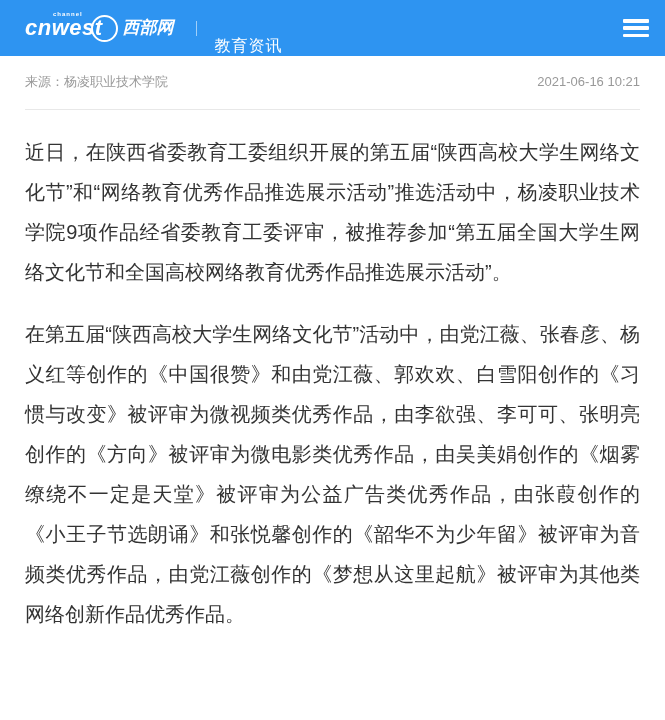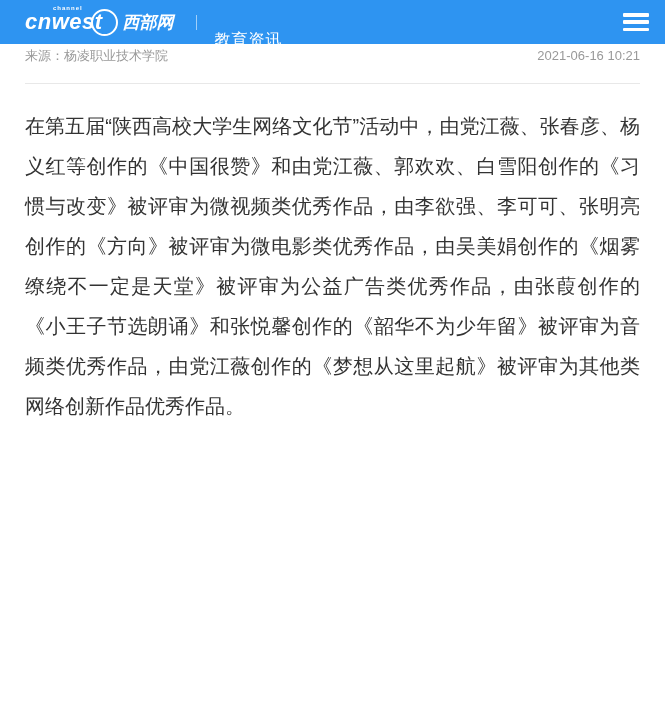--- a/index.html
+++ b/index.html
@@ -11,21 +11,21 @@
   .page {
     width: 665px;
     min-height: 720px;
     background: #ffffff;
     margin: 0 auto;
     position: relative;
   }
 
   
   .header {
-    height: 44px;
+    height: 56px;
     background: #2e94f1;
     display: flex;
     align-items: center;
     padding: 0 16px 0 25px;
     box-sizing: border-box;
   }
   .logo {
     display: flex;
     align-items: center;
     cursor: pointer;
@@ -63,20 +63,21 @@
     border-radius: 50%;
     pointer-events: none;
   }
   .logo-cjk {
     font-size: 17px;
     font-weight: bold;
     font-style: italic;
     color: #ffffff;
     margin-left: 12px;
     line-height: 17px;
+    font-family: Liberation Mono, monospace;
   }
   .header-vdivider {
     width: 1px;
     height: 15px;
     background: rgba(255,255,255,0.55);
     margin: 0 18px 0 22px;
   }
   .section-label {
     color: #ffffff;
     font-size: 16px;
@@ -108,21 +109,21 @@
     margin: 24px 0 0 0;
     font-size: 24px;
     line-height: 37px;
     font-weight: bold;
     color: #333333;
   }
   .meta-row {
     display: flex;
     justify-content: space-between;
     align-items: baseline;
-    margin-top: 3px;
+    margin-top: 17px;
     font-size: 13px;
     color: #999999;
   }
   .rule {
     height: 0;
     border-bottom: 1px solid #e8e8e8;
     margin-top: 18px;
   }
   .para {
     margin: 22px 0 0 0;
@@ -157,16 +158,17 @@
 
   <div class="content">
 
     <div class="meta-row">
       <span class="meta-source">来源：杨凌职业技术学院</span>
       <span class="meta-date">2021-06-16 10:21</span>
     </div>
 
     <div class="rule"></div>
 
+    <p class="para">近日，在陕西省委教育工委组织开展的第五届“陕西高校大学生网络文化节”和“网络教育优秀作品推选展示活动”推选活动中，杨凌职业技术学院9项作品经省委教育工委评审，被推荐参加“第五届全国大学生网络文化节和全国高校网络教育优秀作品推选展示活动”。</p>
     <p class="para">在第五届“陕西高校大学生网络文化节”活动中，由党江薇、张春彦、杨义红等创作的《中国很赞》和由党江薇、郭欢欢、白雪阳创作的《习惯与改变》被评审为微视频类优秀作品，由李欲强、李可可、张明亮创作的《方向》被评审为微电影类优秀作品，由吴美娟创作的《烟雾缭绕不一定是天堂》被评审为公益广告类优秀作品，由张葭创作的《小王子节选朗诵》和张悦馨创作的《韶华不为少年留》被评审为音频类优秀作品，由党江薇创作的《梦想从这里起航》被评审为其他类网络创新作品优秀作品。</p>
   </div>
 
 </div>
 
 </body></html>

